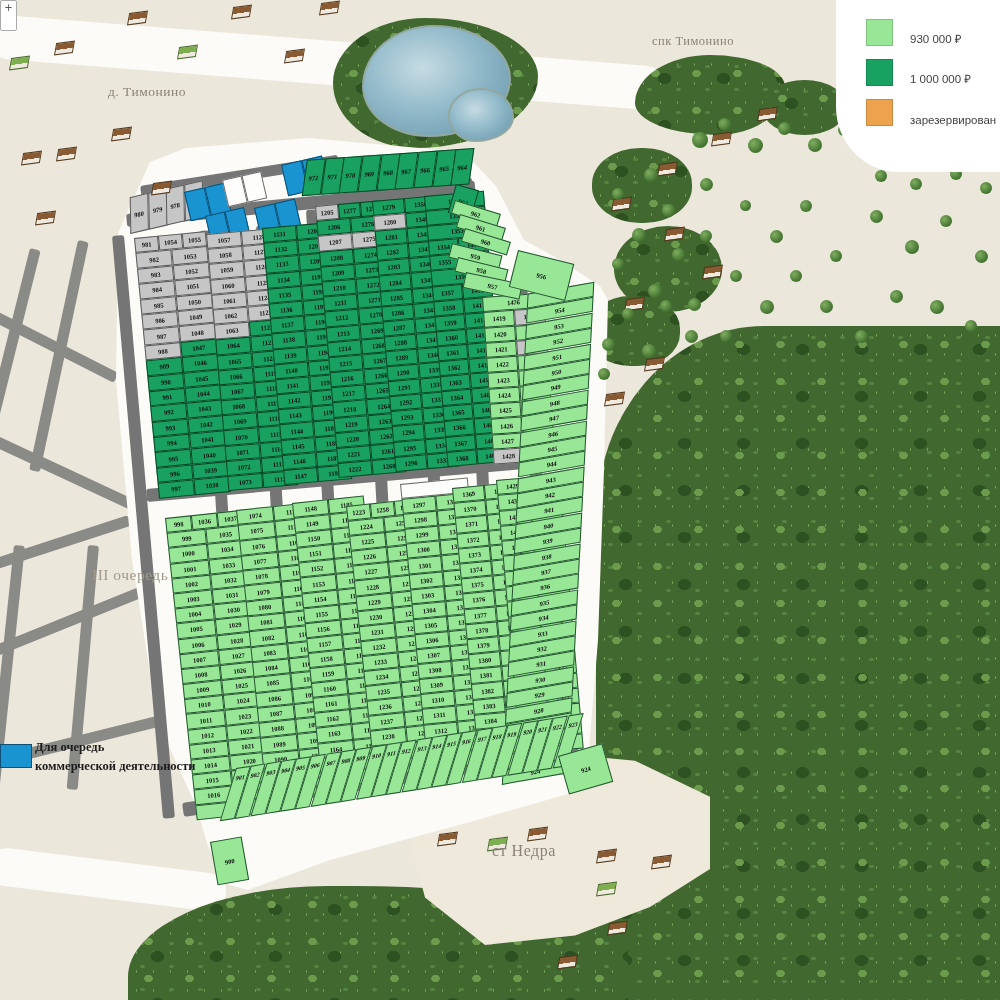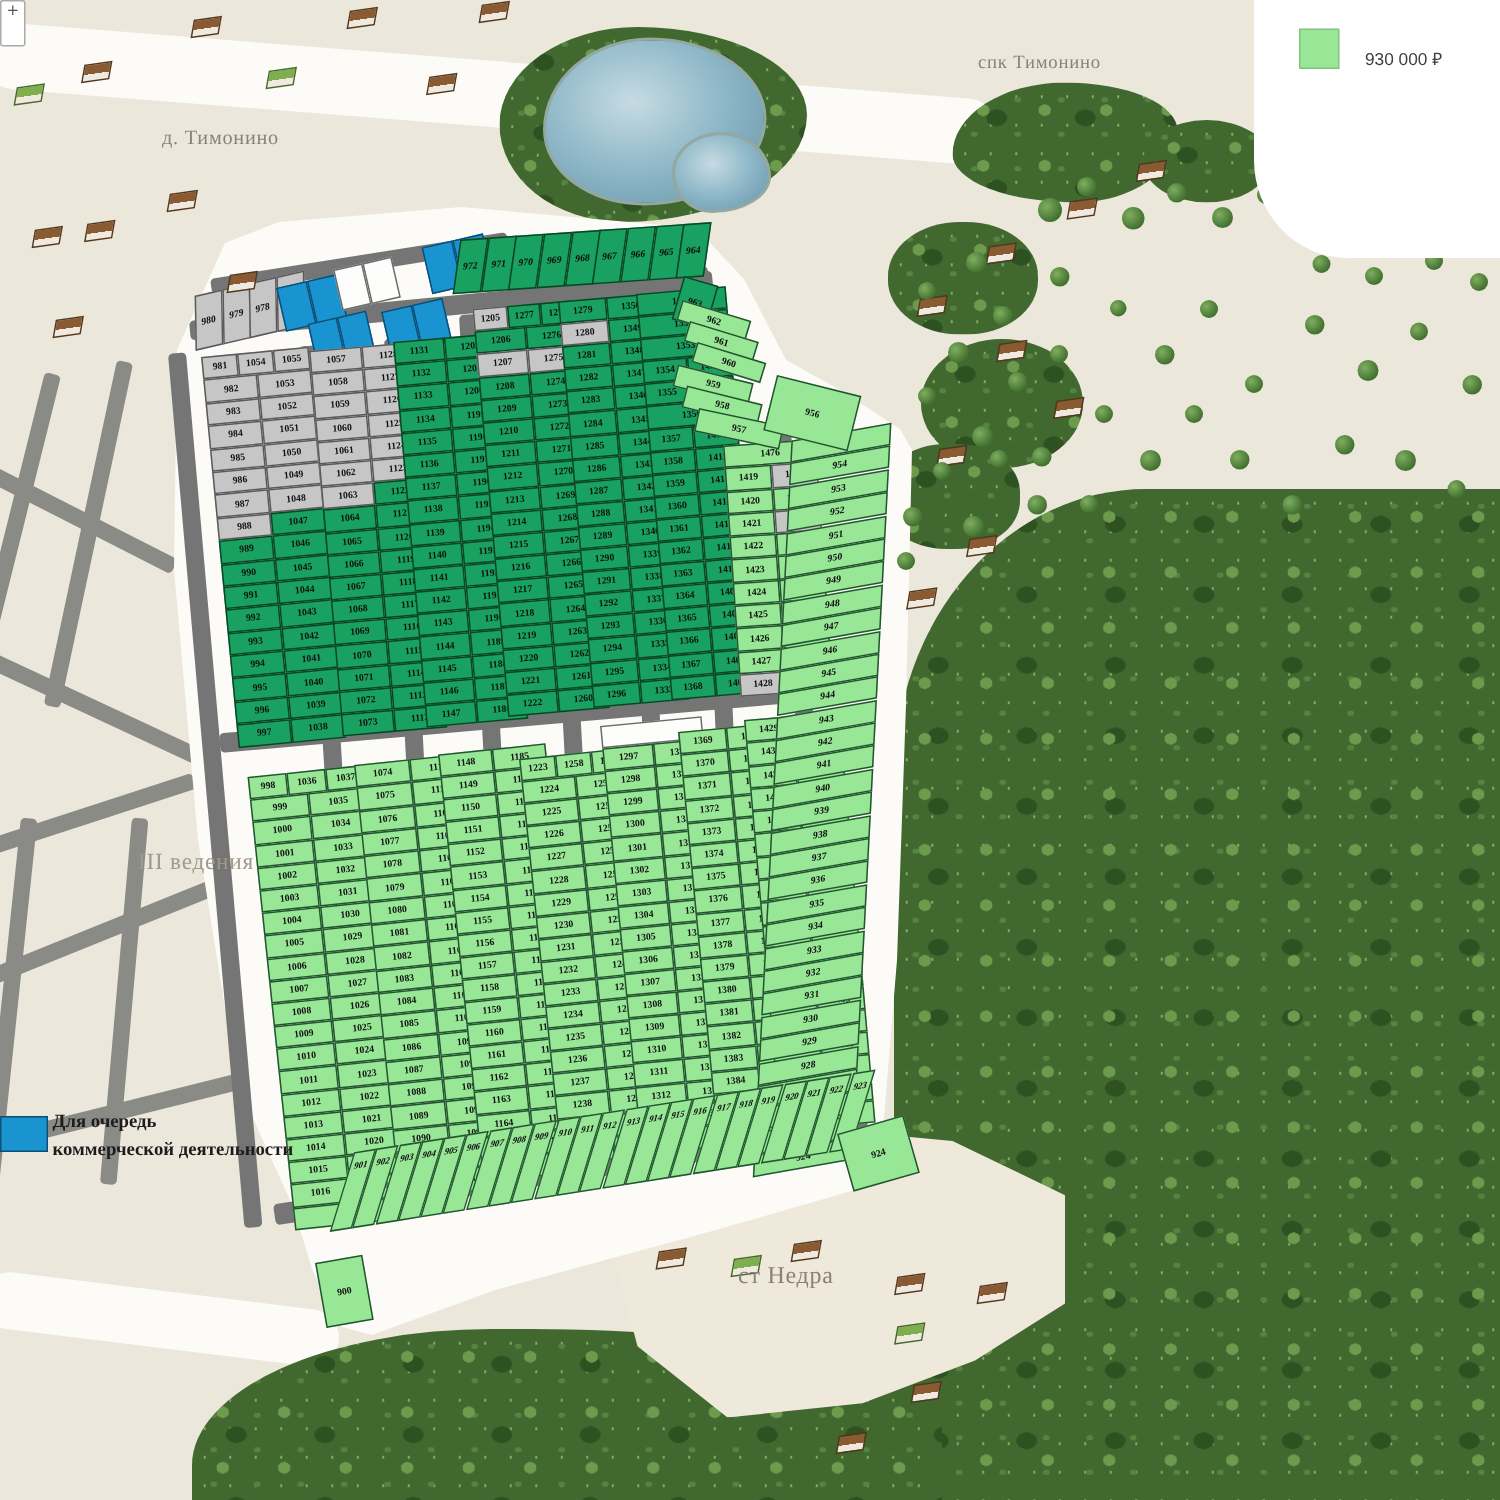--- a/index.html
+++ b/index.html
@@ -1396,26 +1396,34 @@
       <div class="tree" style="left: 720px; top: 330px; width: 12px; height: 12px;"></div>
       <div class="tree" style="left: 660px; top: 300px; width: 12px; height: 12px;"></div>
     </div>
 
   <div class="corner" style="left:836px;top:0;width:164px;height:172px"></div>
   <div id="legend">
       <div class="leg-row">
         <div class="leg-swatch" style="background: rgb(151, 231, 151);"></div>
         <div class="leg-label">930 000 ₽</div>
       </div>
+      <div class="leg-row">
+        <div class="leg-swatch" style="background: rgb(24, 161, 96);"></div>
+        <div class="leg-label">1 000 000 ₽</div>
+      </div>
+      <div class="leg-row">
+        <div class="leg-swatch" style="background: rgb(237, 162, 77);"></div>
+        <div class="leg-label">зарезервирован</div>
+      </div>
     </div>
 
   <span class="maplabel" id="lbl-village">д. Тимонино</span>
   <span class="maplabel" id="lbl-spk">спк Тимонино</span>
   <span class="maplabel" id="lbl-station">ст Недра</span>
-  <span class="maplabel" id="lbl-phase">III ведения</span>
+  <span class="maplabel" id="lbl-phase">III очередь</span>
 
   <div id="comm-legend">
     <div id="comm-swatch"></div>
     <div id="comm-text">
       <span>Для очередь</span><br>
       <span>коммерческой деятельности</span>
     </div>
   </div>
 
   <div id="ctrl">+</div>

